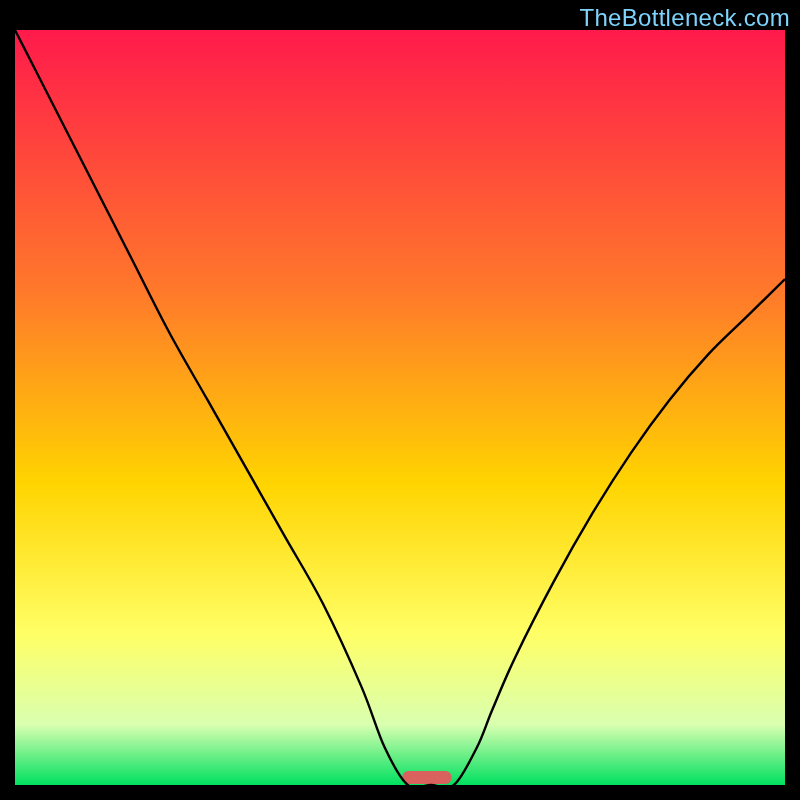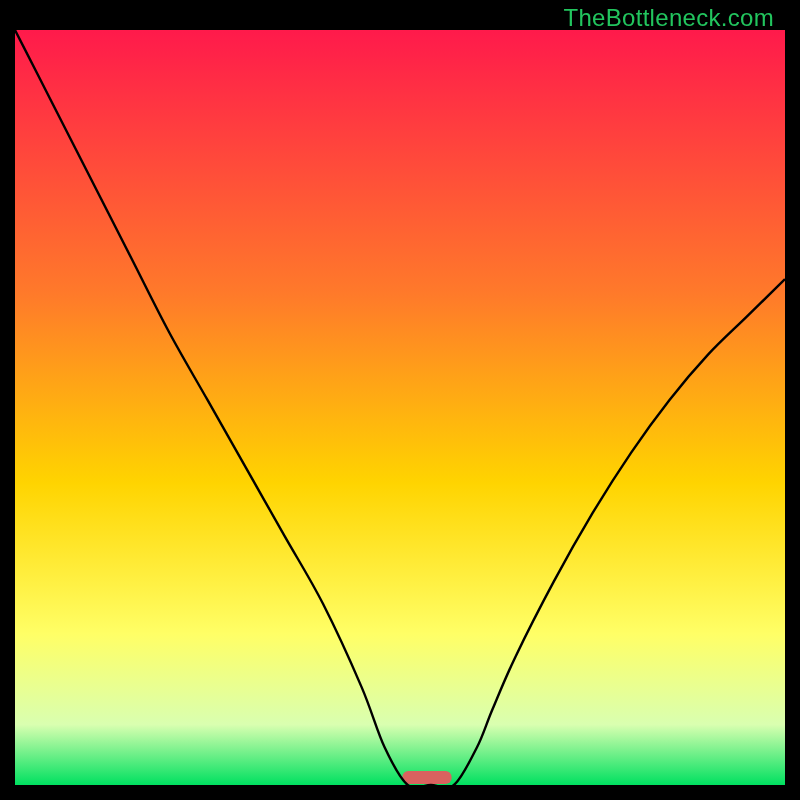--- a/index.html
+++ b/index.html
@@ -13,22 +13,22 @@
   }
   .frame {
     position: relative;
     width: 800px;
     height: 800px;
     background: #000;
   }
   .watermark {
     position: absolute;
     top: 4px;
-    right: 26px;
-    color: #22c55e;
+    right: 10px;
+    color: #7dd3fc;
     font-size: 24px;
     font-weight: 500;
     letter-spacing: 0.3px;
     z-index: 5;
   }
   .plot {
     position: absolute;
     left: 15px;
     top: 30px;
     width: 770px;

